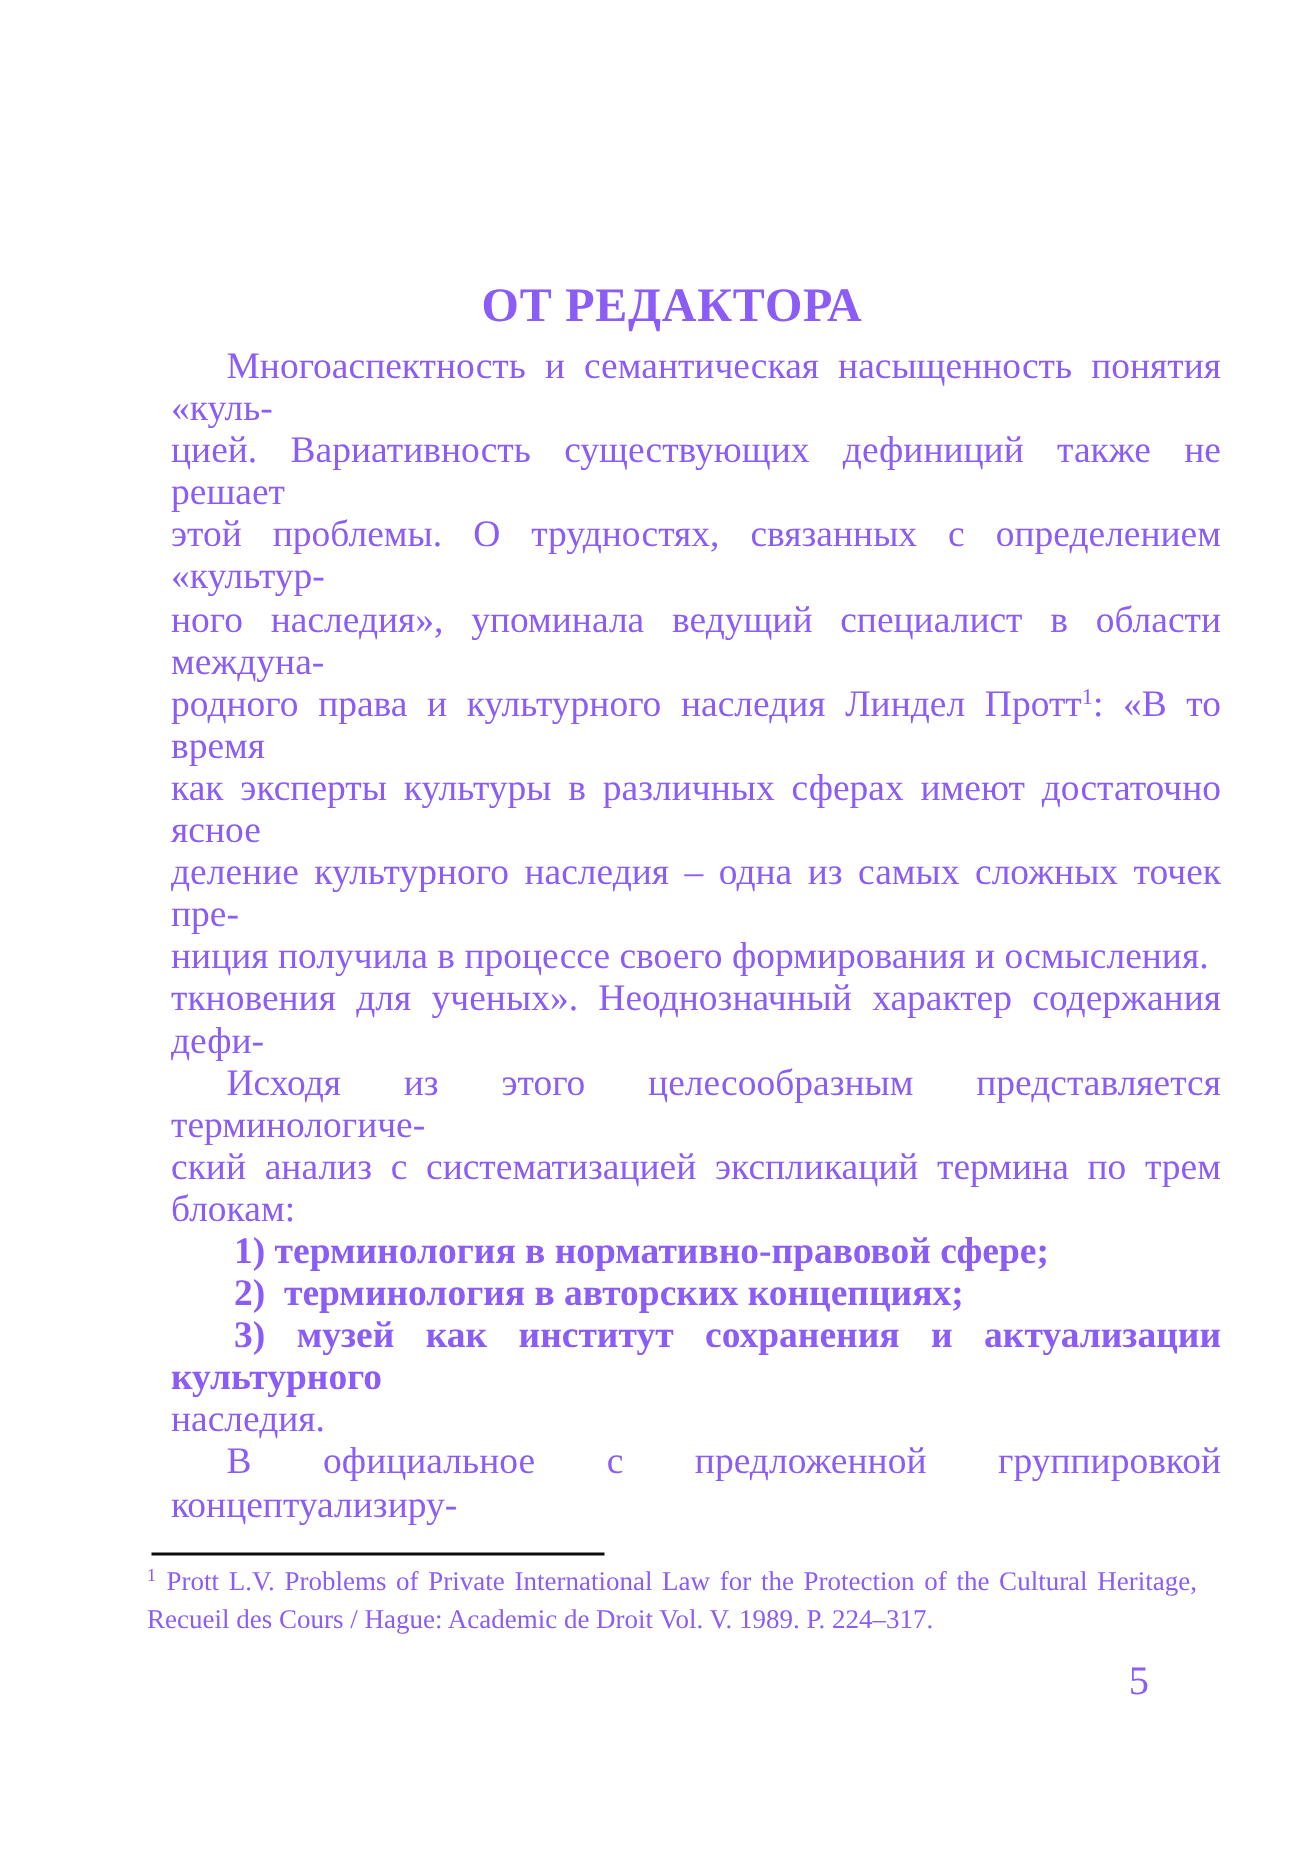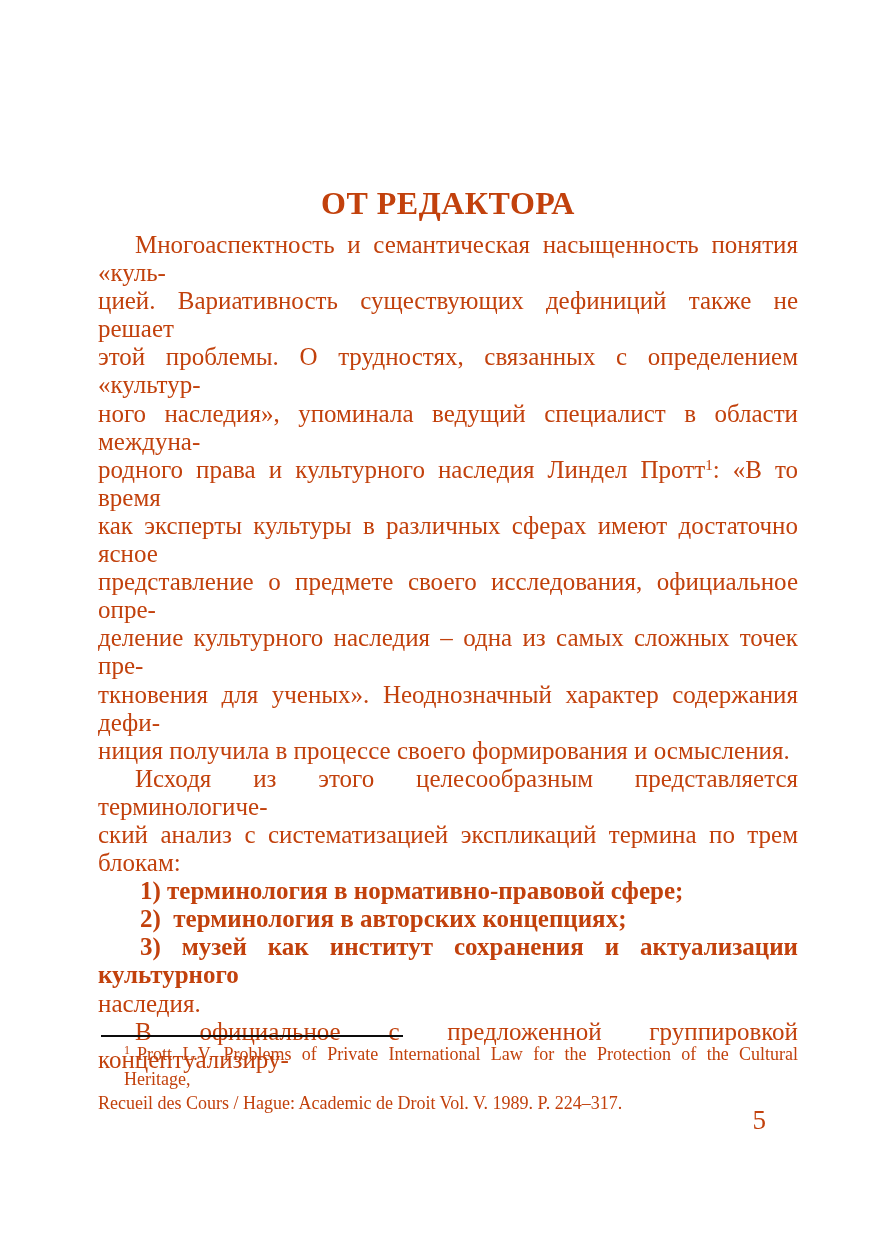--- a/index.html
+++ b/index.html
@@ -1,38 +1,38 @@
 <!DOCTYPE html>
 <html><head>
 <meta charset="utf-8">
 <style>
   html, body { margin: 0; padding: 0; background: #ffffff; }
   .page {
     position: relative;
     width: 876px;
     height: 1240px;
     background: #ffffff;
-    color: #c2410c;
+    color: #8b5cf6;
     font-family: "Liberation Serif", serif;
     overflow: hidden;
   }
   .doc-title {
     position: absolute;
     left: 98px;
     top: 166px;
     width: 700px;
     text-align: center;
     font-size: 32px;
     font-weight: bold;
     line-height: 32px;
     letter-spacing: 0.5px;
   }
   .body-text {
     position: absolute;
-    left: 98px;
+    left: 114px;
     top: 231px;
     width: 700px;
     font-size: 25px;
     line-height: 28.1px;
   }
   .line { text-align: left; white-space: normal; }
   .line.j { text-align: justify; text-align-last: justify; }
   .line.ind { text-indent: 37px; }
   .line.ind2 { text-indent: 42px; font-weight: bold; }
   .line sup {
@@ -51,21 +51,21 @@
     border-top: 2px solid #0c0c0c;
   }
   .footnote {
     position: absolute;
     left: 98px;
     top: 1042px;
     width: 700px;
     font-size: 18px;
     line-height: 24.5px;
   }
-  .fn-line1 { text-align: justify; text-align-last: justify; margin-left: 26px; }
+  .fn-line1 { text-align: justify; text-align-last: justify; }
   .fn-line2 { text-align: left; }
   .footnote sup {
     font-size: 12px;
     line-height: 0;
     position: relative;
     top: -6px;
     vertical-align: baseline;
     margin-right: 7px;
   }
   .folio {
@@ -85,24 +85,23 @@
 
   <h1 class="doc-title">ОТ РЕДАКТОРА</h1>
 
   <div class="body-text" id="body-text">
       <div class="line j ind">Многоаспектность и семантическая насыщенность понятия «куль-</div>
       <div class="line j">цией. Вариативность существующих дефиниций также не решает</div>
       <div class="line j">этой проблемы. О трудностях, связанных с определением «культур-</div>
       <div class="line j">ного наследия», упоминала ведущий специалист в области междуна-</div>
       <div class="line j">родного права и культурного наследия Линдел Протт<sup>1</sup>: «В то время</div>
       <div class="line j">как эксперты культуры в различных сферах имеют достаточно ясное</div>
-      <div class="line j">представление о предмете своего исследования, официальное опре-</div>
       <div class="line j">деление культурного наследия – одна из самых сложных точек пре-</div>
+      <div class="line">ниция получила в процессе своего формирования и осмысления.</div>
       <div class="line j">ткновения для ученых». Неоднозначный характер содержания дефи-</div>
-      <div class="line">ниция получила в процессе своего формирования и осмысления.</div>
       <div class="line j ind">Исходя из этого целесообразным представляется терминологиче-</div>
       <div class="line j">ский анализ с систематизацией экспликаций термина по трем блокам:</div>
       <div class="line ind2">1) терминология в нормативно-правовой сфере;</div>
       <div class="line ind2">2)&nbsp; терминология в авторских концепциях;</div>
       <div class="line j ind2">3) музей как институт сохранения и актуализации культурного</div>
       <div class="line">наследия.</div>
       <div class="line j ind">В официальное с предложенной группировкой концептуализиру-</div>
     </div>
 
   <div class="fn-rule"></div>

